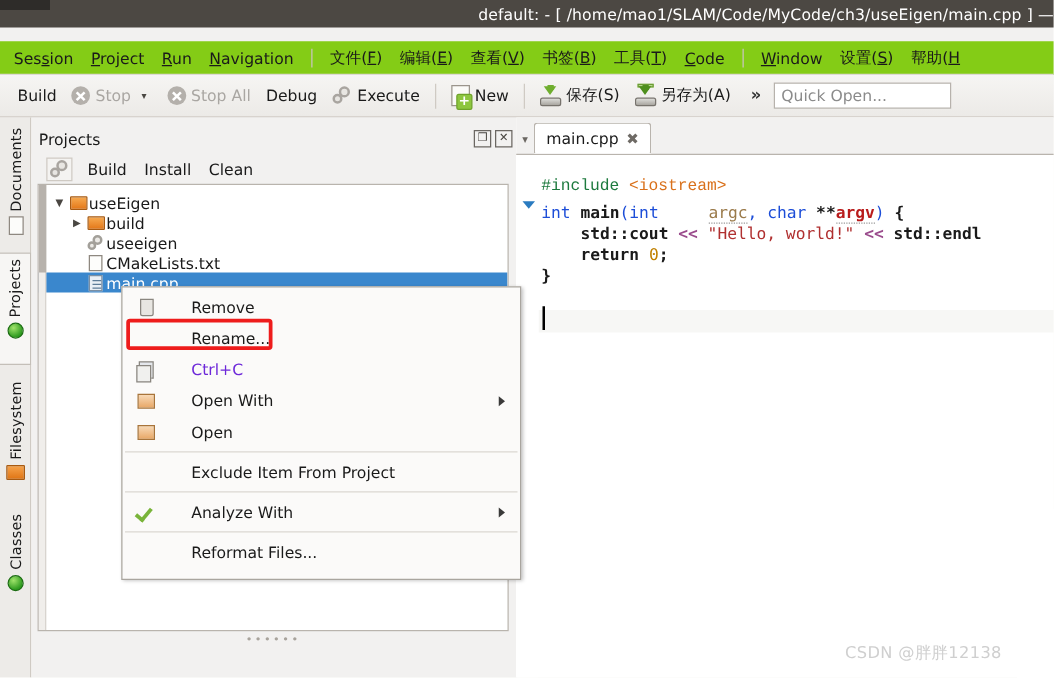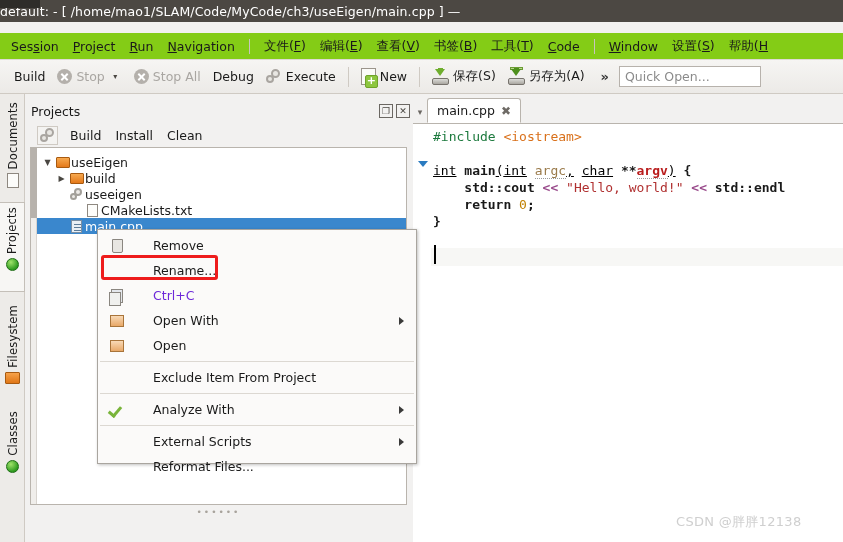--- a/index.html
+++ b/index.html
@@ -14,21 +14,21 @@
     position: relative;
     width: 843px; height: 542px;
     background: #f2f1f0;
   }
 
   
   .titlebar {
     position: absolute; left: 0; top: 0; width: 843px; height: 22px;
     background: #4c4843;
     color: #ffffff;
-    display: flex; align-items: center; justify-content: flex-start;
+    display: flex; align-items: center; justify-content: flex-end;
     font-size: 12.5px;
     letter-spacing: .1px;
   }
   .titlebar .tl-notch {
     position: absolute; left: 0; top: 0; width: 40px; height: 8px;
     background: #2e2c29;
   }
   .titlebar .tl-text { white-space: nowrap; }
 
   
@@ -286,27 +286,27 @@
     background: #ffffff;
   }
   .fold {
     position: absolute; left: 5px; top: 37px;
     width: 0; height: 0;
     border-left: 5px solid transparent;
     border-right: 5px solid transparent;
     border-top: 6px solid #2a7bc0;
   }
   .cl { position: absolute; left: 20px; white-space: pre; }
-  .kw   { color: #000000; text-decoration: underline; }
+  .kw   { color: #1d4ed8; }
   .kwb  { color: #1a1a1a; font-weight: bold; }
   .pp   { color: #1d7a3e; }
   .inc  { color: #d9701a; }
   .str  { color: #b03030; }
   .num  { color: #c08000; }
-  .var  { color: #9a7a4a; border-bottom: 1px dotted #9a9a9a; }
+  .var  { color: #9a7a4a; border-bottom: 1px dotted #9a9a9a; margin-left: 32px; }
   .varb { color: #b91c1c; font-weight: bold; border-bottom: 1px dotted #9a9a9a; }
   .curline {
     position: absolute; left: 18px; top: 124px; width: 412px; height: 18px;
     background: #f7f7f5;
   }
   .caret {
     position: absolute; left: 21px; top: 121px; width: 2px; height: 19px;
     background: #000000;
   }
 
@@ -509,21 +509,21 @@
         <span class="tw"></span>
         <span class="ti">
           <span class="i-gear">
               <span class="g g1"></span>
               <span class="g g2"></span>
             </span>
         </span>
         <span>useeigen</span>
       </div>
 
-      <div class="tree-row" style="padding-left:40px;text-align:right;">
+      <div class="tree-row" style="padding-left:24px;text-align:right;">
         <span class="tw"></span>
         <span class="ti">
             <span class="i-txt"></span>
           </span>
         <span>CMakeLists.txt</span>
       </div>
 
       <div class="tree-row sel" style="padding-left:24px;">
         <span class="tw"></span>
         <span class="ti">
@@ -545,21 +545,21 @@
         <span class="tab-close">✖</span>
       </div>
     </div>
 
     <div class="code">
       <div class="gutter"></div>
       <div class="fold"></div>
       <div class="curline"></div>
       <div class="caret"></div>
 
-      <div class="cl" style="top:4px;"><span class="pp">#include</span> <span class="inc">&lt;iostream&gt;</span></div>
+      <div class="cl" style="top:16px;font-family:Liberation Mono, monospace;"><span class="pp">#include</span> <span class="inc">&lt;iostream&gt;</span></div>
       <div class="cl" style="top:21px;"></div>
       <div class="cl" style="top:38px;"><span class="kw">int</span> <span class="kwb">main</span><span class="kw">(</span><span class="kw">int</span> <span class="var">argc</span><span class="kw">,</span> <span class="kw">char</span> <span class="kwb">**</span><span class="varb">argv</span><span class="kw">)</span> <span class="kwb">{</span></div>
       <div class="cl" style="top:55px;">    <span class="kwb">std::cout</span> <span class="kwb" style="color:#9a4b8c;">&lt;&lt;</span> <span class="str">"Hello, world!"</span> <span class="kwb" style="color:#9a4b8c;">&lt;&lt;</span> <span class="kwb">std::endl</span></div>
       <div class="cl" style="top:72px;">    <span class="kwb">return</span> <span class="num">0</span><span class="kwb">;</span></div>
       <div class="cl" style="top:89px;"><span class="kwb">}</span></div>
     </div>
   </div>
 
   <div class="ctxmenu">
     <div class="ctx-item">
@@ -605,25 +605,20 @@
 
     <div class="ctx-item">
       <span class="ctx-ico">
           <span class="i-check"></span>
         </span>
       <span class="ctx-label">Analyze With</span>
       <span class="ctx-arrow"></span>
     </div>
     <div class="ctx-sep"></div>
 
-    <div class="ctx-item">
-      <span class="ctx-ico"></span>
-      <span class="ctx-label">External Scripts</span>
-      <span class="ctx-arrow"></span>
-    </div>
 
     <div class="ctx-item">
       <span class="ctx-ico"></span>
       <span class="ctx-label">Reformat Files...</span>
     </div>
   </div>
 
   <div class="redbox"></div>
 
   <div class="watermark">CSDN @胖胖12138</div>

